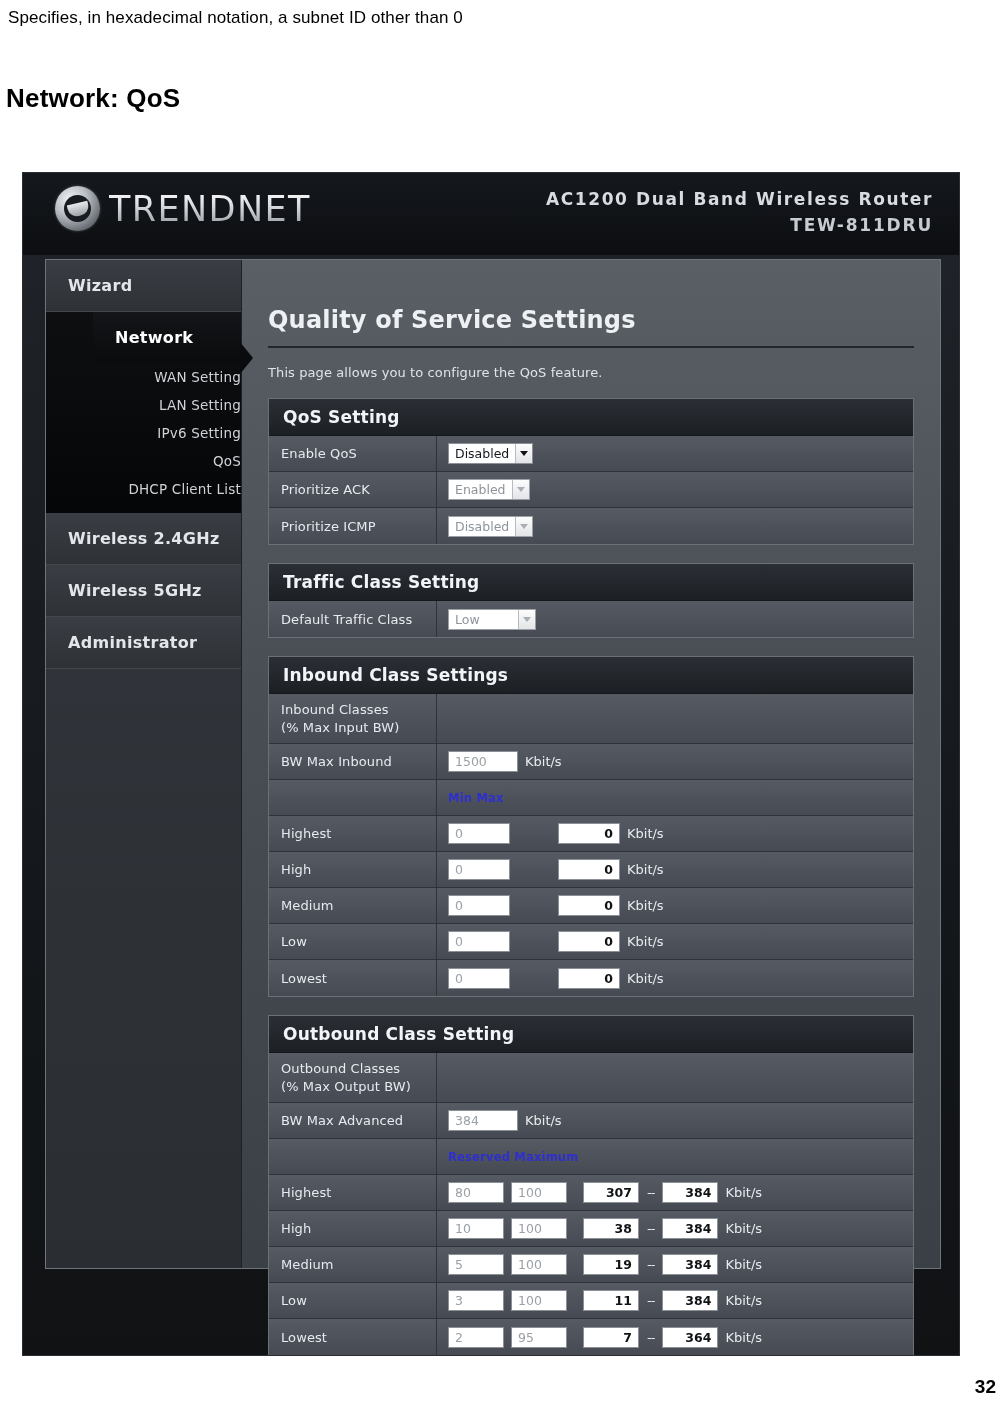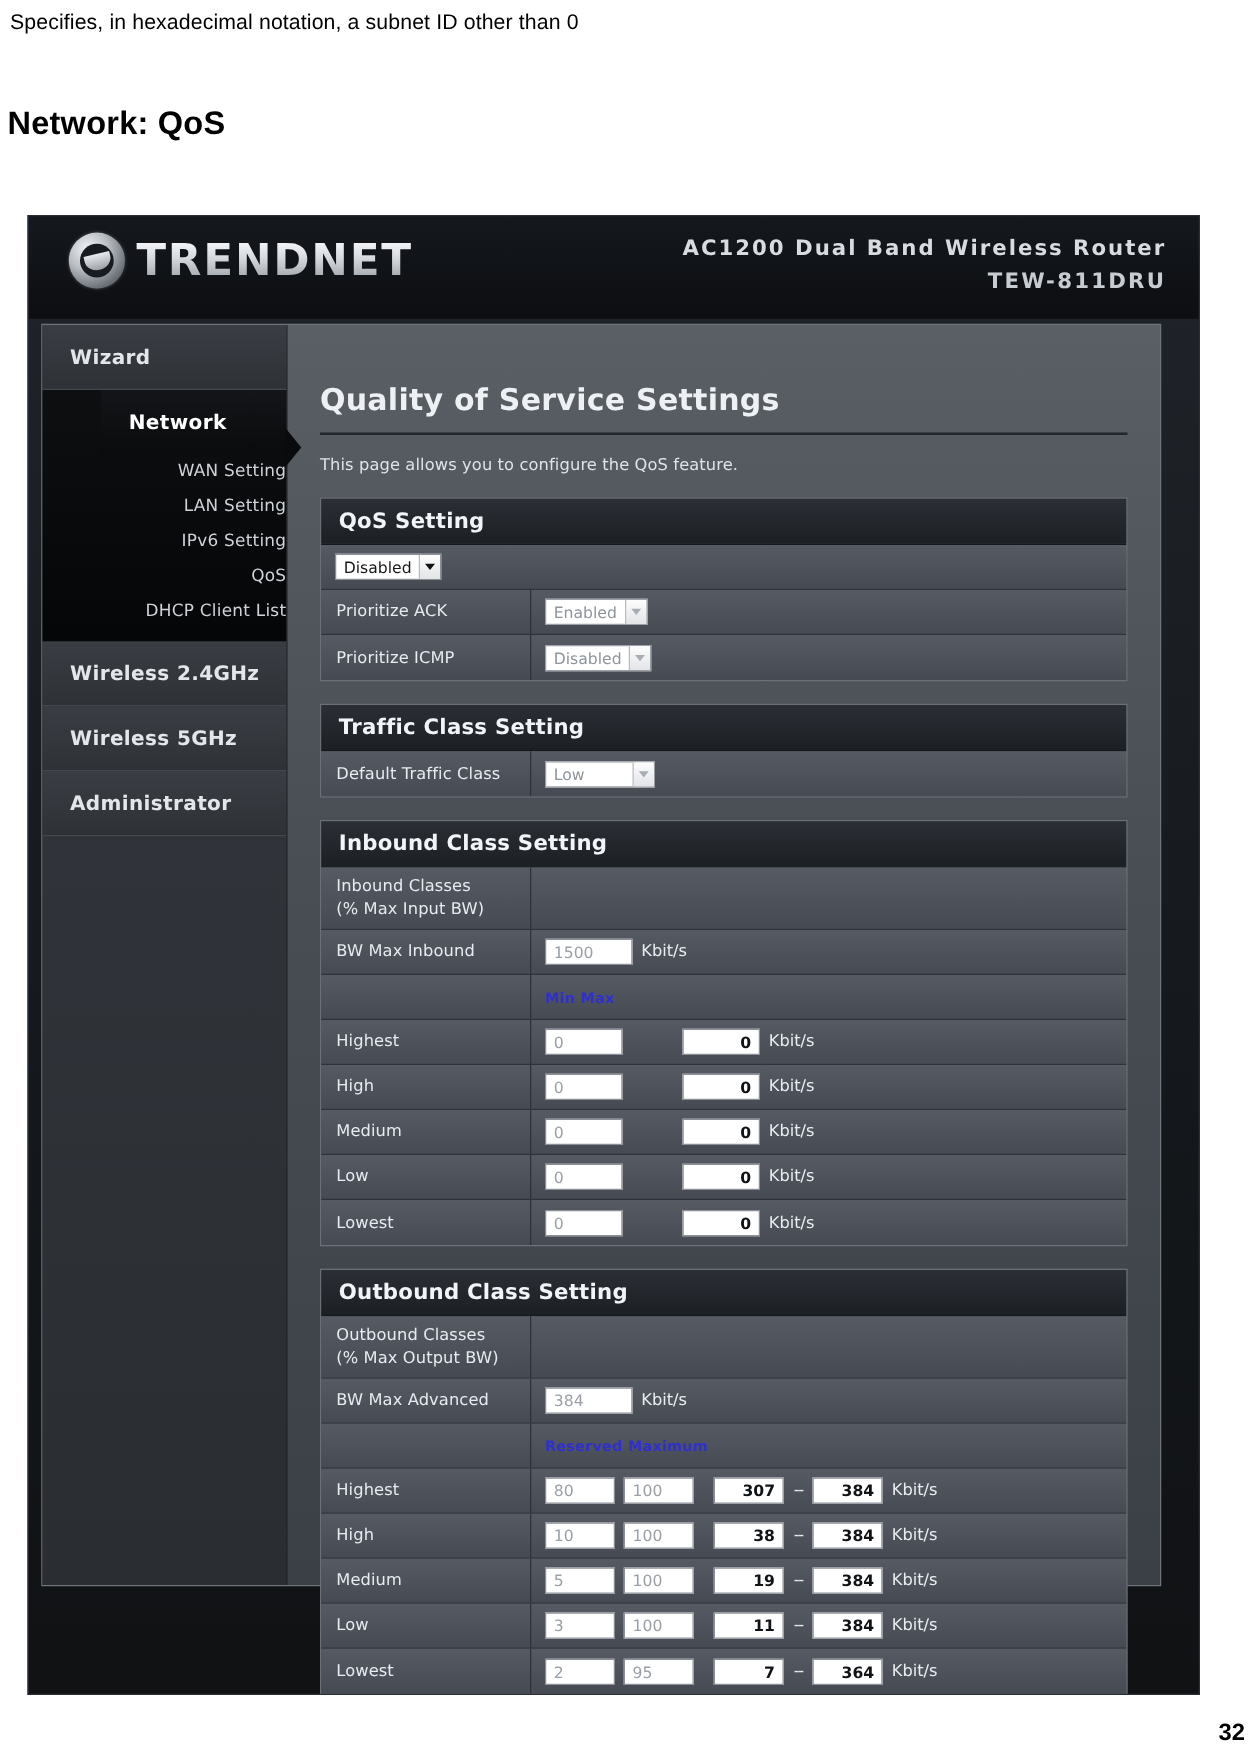--- a/index.html
+++ b/index.html
@@ -79,21 +79,21 @@
   .logo-mark::after {
     content:"";
     position:absolute; left:13px; top:17px;
     width:21px; height:13px;
     border-radius: 0 0 13px 13px / 0 0 11px 11px;
     background: linear-gradient(180deg,#e8eaed,#9aa0a6);
     transform: rotate(-13deg);
   }
   .logo-text {
     font-size: 35px;
-    font-weight: bold;
+    font-weight: normal;
     letter-spacing: 1.4px;
     background: linear-gradient(180deg,#ffffff 0%,#d4d8dd 45%,#8d939a 100%);
     -webkit-background-clip: text;
     background-clip: text;
     color: transparent;
     font-family: "DejaVu Sans", sans-serif;
   }
   .model-wrap {
     position: absolute;
     right: 26px; top: 16px;
@@ -106,21 +106,21 @@
   }
   .model-line2 {
     font-size: 17px; font-weight: bold; color: #c6ccd2;
     letter-spacing: 1.8px; margin-top: 6px;
     font-family: "DejaVu Sans", sans-serif;
   }
 
   
   .panel {
     position: absolute;
-    left: 10px; top: 86px;
+    left: 22px; top: 86px;
     width: 896px; height: 1010px;
     background: linear-gradient(180deg,#5a5f66 0%,#4a4f56 40%,#3b4046 100%);
     border: 1px solid #6e747b;
     display: flex;
   }
   .sidebar {
     width: 196px;
     background: linear-gradient(180deg,#34383e 0%,#2a2d32 100%);
     border-right: 1px solid #1d2024;
     position: relative;
@@ -340,20 +340,21 @@
 
       <div class="content">
         <div class="content-title">Quality of Service Settings</div>
         <div class="title-rule"></div>
         <div class="content-desc">This page allows you to configure the QoS feature.</div>
 
         <div class="section">
           <div class="section-head">QoS Setting</div>
 
           <div class="row">
+            <div class="row-label">Enable QoS</div>
             <div class="row-field">
               <div class="sel">
                 <span class="sel-val">Disabled</span>
                 <span class="sel-arrow">
                     <span></span>
                   </span>
               </div>
             </div>
           </div>
 
@@ -391,21 +392,21 @@
                 <span class="sel-val">Low</span>
                 <span class="sel-arrow">
                     <span></span>
                   </span>
               </div>
             </div>
           </div>
         </div>
 
         <div class="section">
-          <div class="section-head">Inbound Class Setting</div>
+          <div class="section-head">Inbound Class Settings</div>
 
           <div class="row">
             <div class="row-label two-line">
               <span>
                 <span>Inbound Classes</span><br>
                 <span>(% Max Input BW)</span>
               </span>
             </div>
             <div class="row-field"></div>
           </div>

